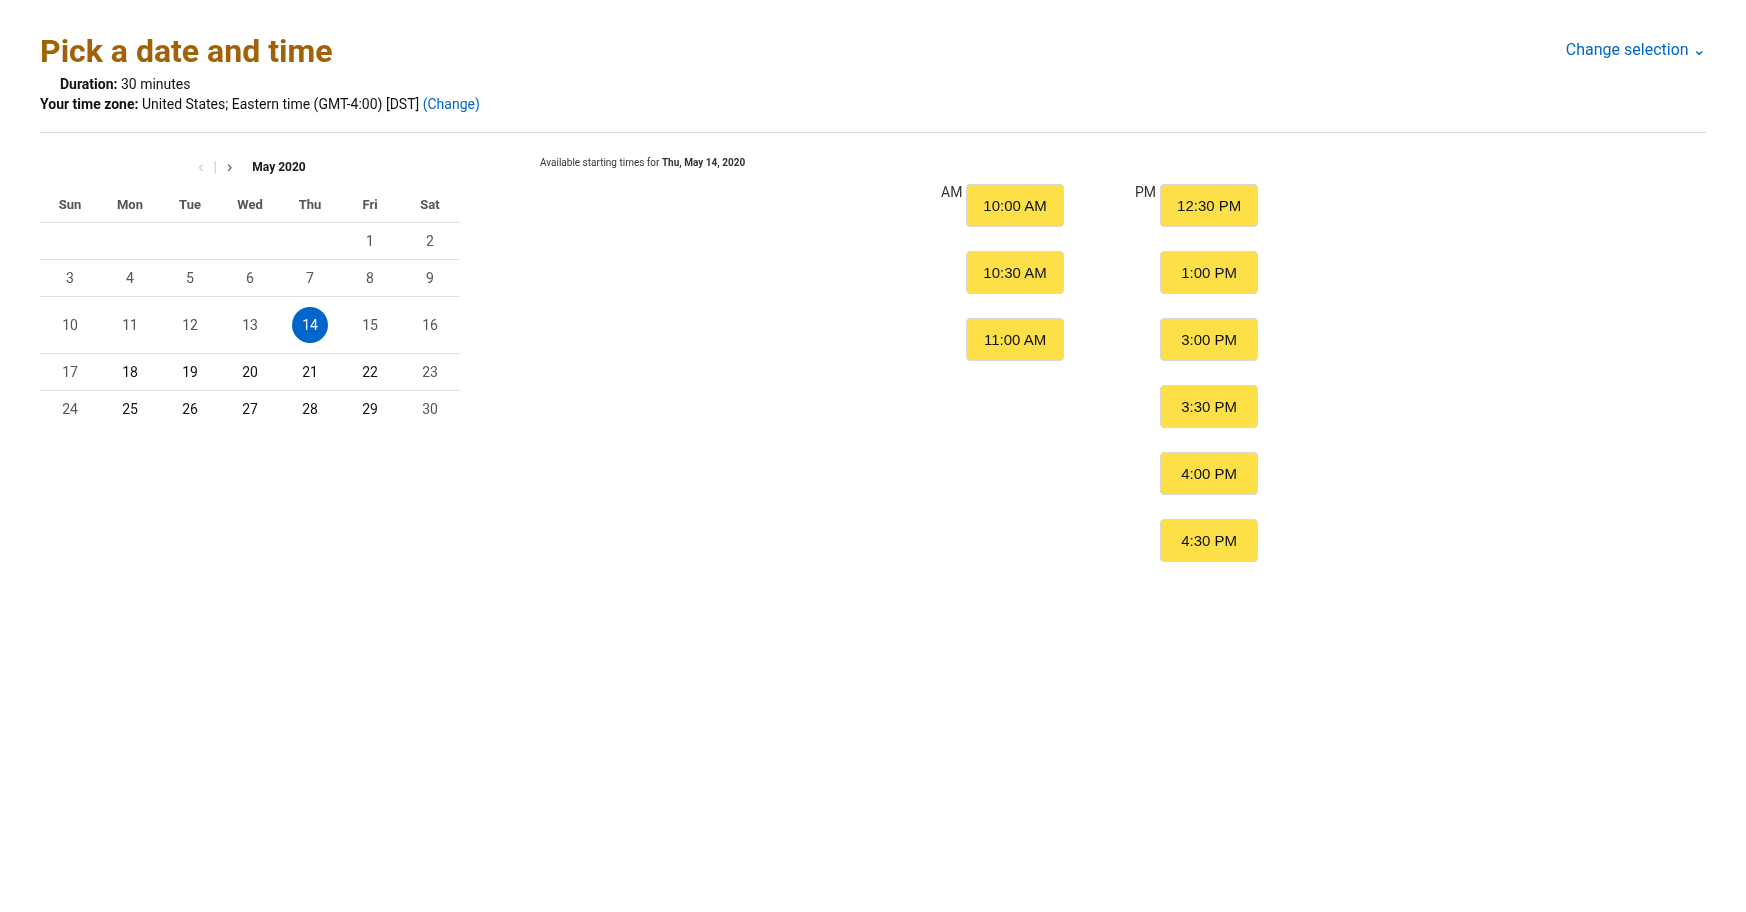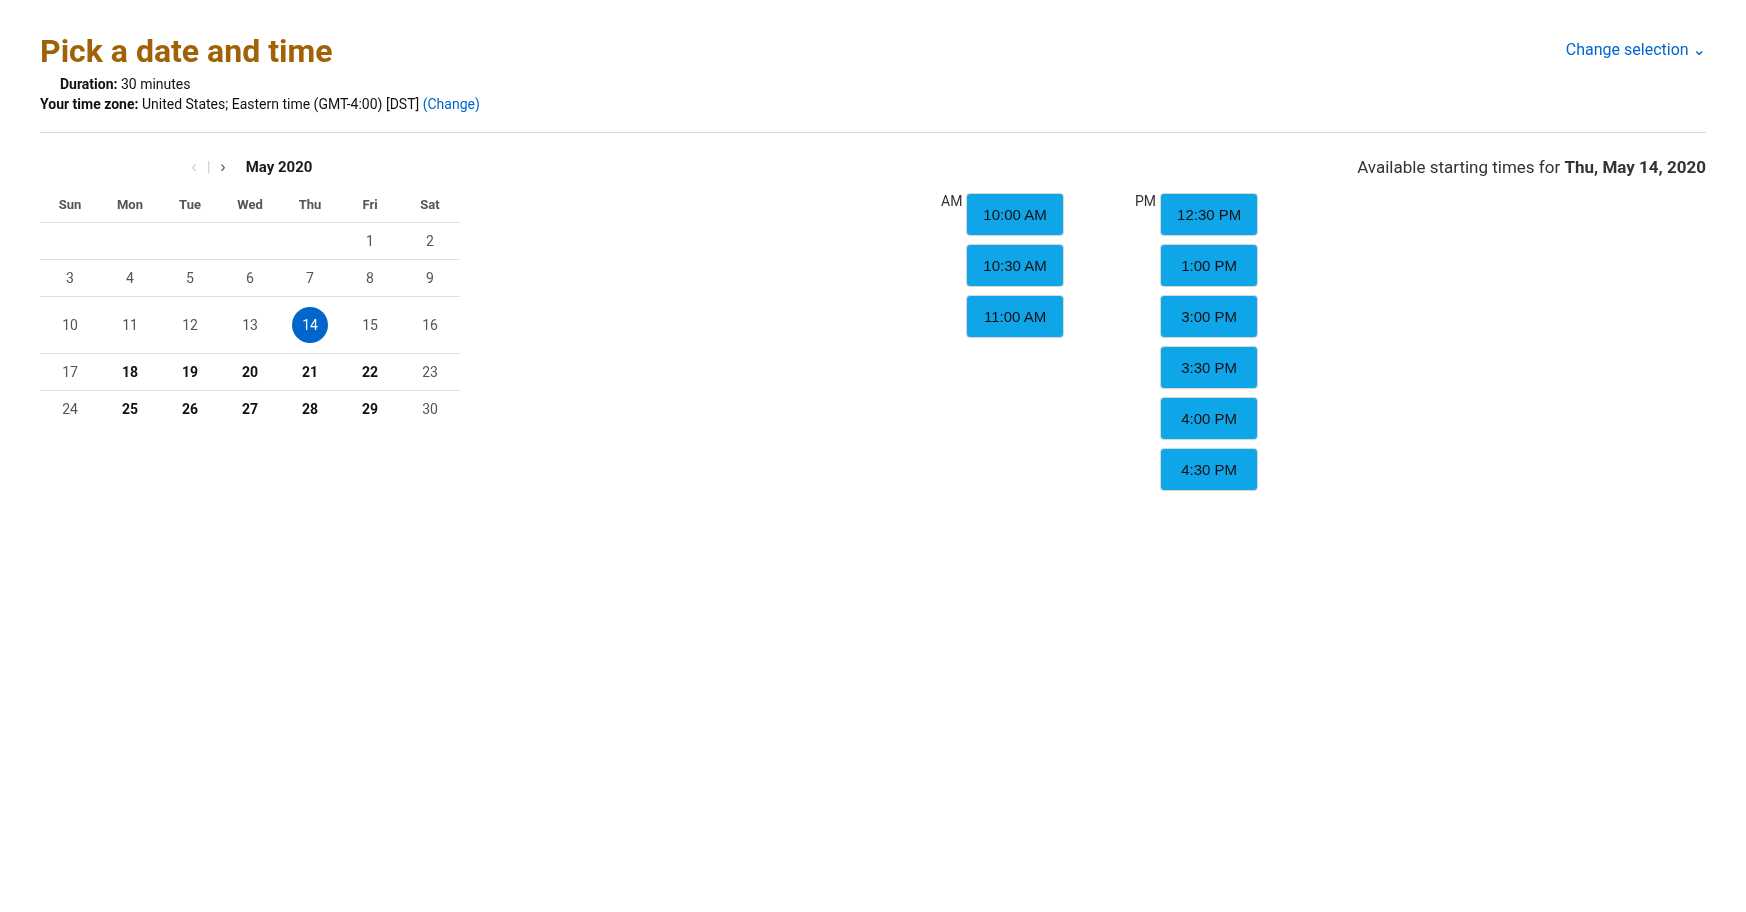--- a/index.html
+++ b/index.html
@@ -73,21 +73,21 @@
     }
     .calendar-nav {
       display: flex;
       justify-content: center;
       align-items: center;
       margin-bottom: 16px;
       gap: 16px;
     }
     .calendar-nav .month-year {
       font-weight: 700;
-      font-size: 15px;
+      font-size: 12px;
     }
     .calendar-nav-buttons {
       display: flex;
       align-items: center;
       gap: 4px;
     }
     .nav-btn {
       background: none;
       border: none;
       cursor: pointer;
@@ -116,45 +116,45 @@
     }
     .calendar-grid td {
       text-align: center;
       padding: 10px 0;
       font-size: 14px;
       color: #555;
       border-top: 1px solid #e0e0e0;
       width: 60px;
     }
     .calendar-grid td.available {
-      font-weight: 700;
+      font-weight: 400;
       color: #111;
       cursor: pointer;
     }
     .day-cell-inner {
       display: inline-flex;
       align-items: center;
       justify-content: center;
       width: 36px;
       height: 36px;
       border-radius: 50%;
     }
     .day-cell-inner.selected-circle {
       background: #0066cc;
       color: #fff;
     }
     
     .time-section {
       flex: 1;
     }
     .time-section-title {
-      font-size: 17px;
+      font-size: 10px;
       color: #333;
       margin-bottom: 16px;
-      text-align: right;
+      text-align: left;
     }
     .time-section-title strong {
       font-weight: 700;
     }
     .time-columns {
       display: flex;
       gap: 24px;
       justify-content: center;
     }
     .time-column {
@@ -167,22 +167,22 @@
       text-align: center;
       font-size: 14px;
       color: #333;
       margin-bottom: 12px;
       font-weight: 400;
     }
     .time-slot {
       display: block;
       width: 100%;
       padding: 12px 16px;
-      margin-bottom: 8px;
-      background: #0ea5e9;
+      margin-bottom: 24px;
+      background: #fde047;
       border: 1px solid #d8d8d8;
       border-radius: 4px;
       font-size: 15px;
       font-weight: 500;
       color: #111;
       text-align: center;
       cursor: pointer;
       transition: background 0.15s;
     }
   </style>

